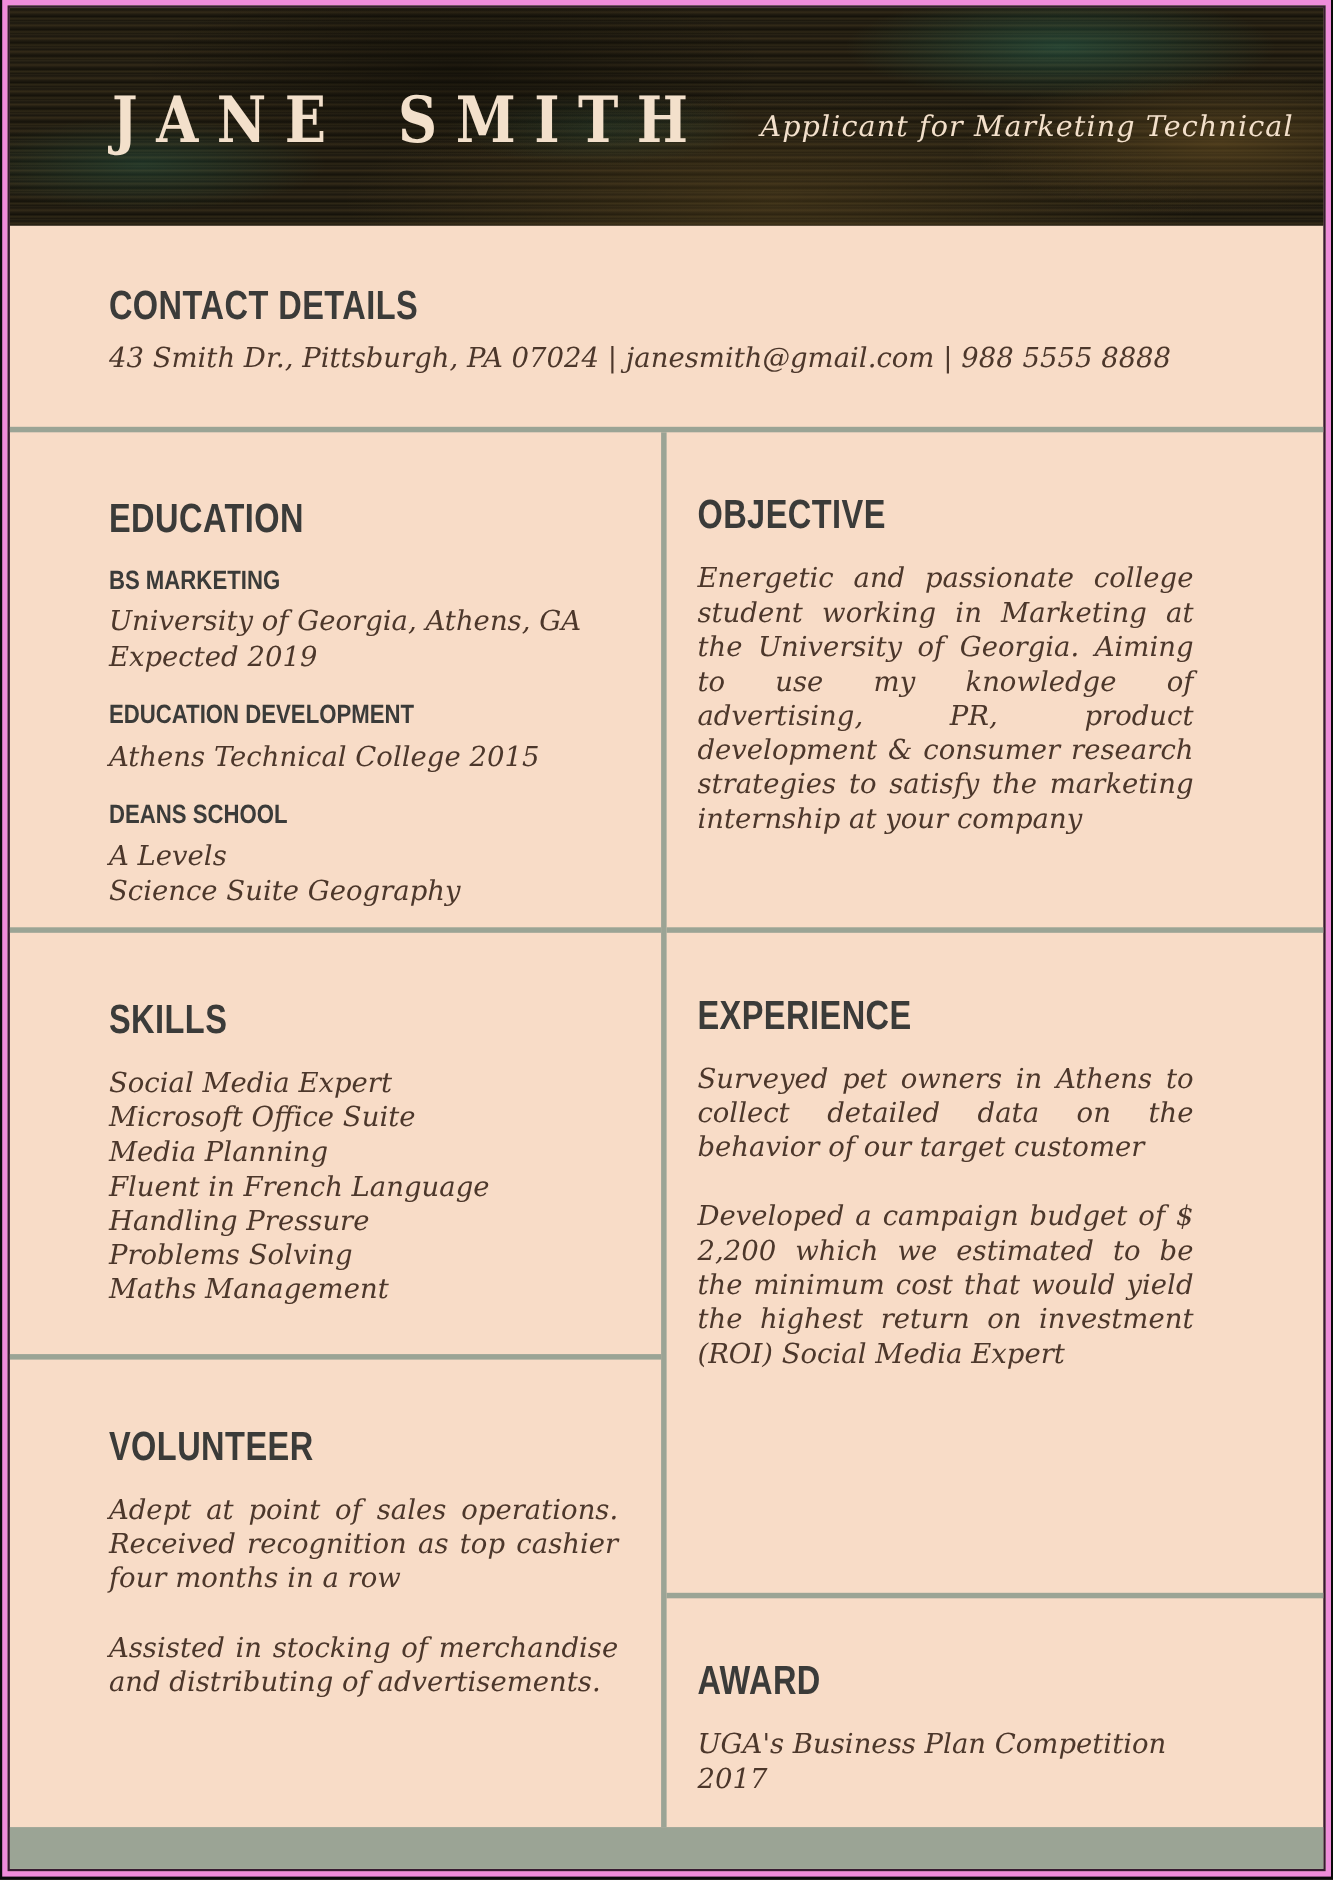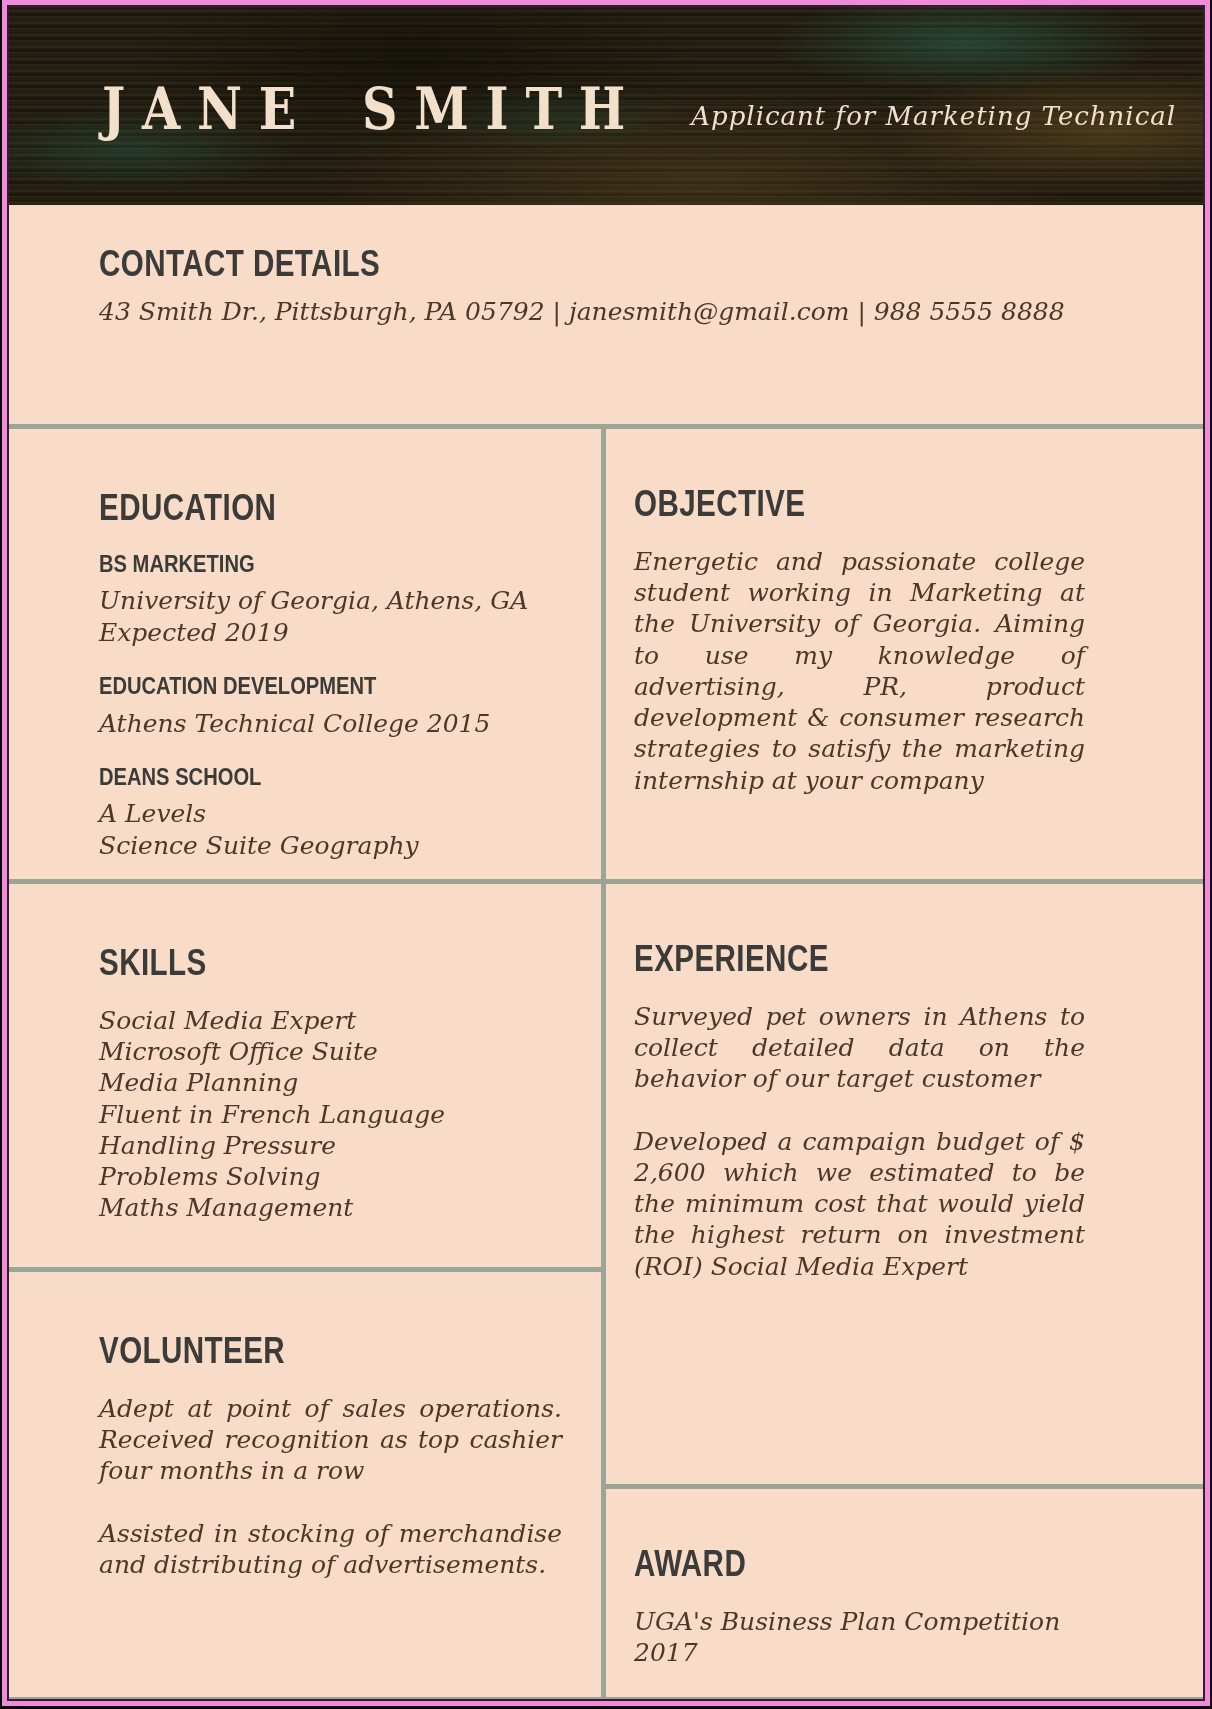--- a/index.html
+++ b/index.html
@@ -55,21 +55,21 @@
     transform:scaleX(.85);transform-origin:center;
     white-space:nowrap;
     padding-left:.34em; 
   }
   .banner-subtitle{
     margin-top:14px;
     font-style:italic;font-size:26px;letter-spacing:1px;
     color:var(--cream);
   }
   
-  .contact{height:219px;flex:0 0 auto;padding:40px 40px 0 90px}
+  .contact{height:183px;flex:0 0 auto;padding:54px 40px 0 90px}
   
   .h-section{
     font-family:"Liberation Sans", sans-serif;
     font-weight:bold;
     font-size:37px;line-height:1.05;
     letter-spacing:.5px;
     color:var(--ink);
     transform:scaleX(.80);transform-origin:left center;
     white-space:nowrap;
   }
@@ -113,21 +113,21 @@
 <div class="page">
   <div class="inner">
 
     <header class="wood">
       <div class="name">JANE SMITH</div>
       <div class="banner-subtitle">Applicant for Marketing Technical</div>
     </header>
 
     <section class="contact">
       <h2 class="h-section">CONTACT DETAILS</h2>
-      <p class="body-text">43 Smith Dr., Pittsburgh, PA 05792 | janesmith@gmail.com | 988 5555 8888</p>
+      <p class="body-text">43 Smith Dr., Pittsburgh, PA 07024 | janesmith@gmail.com | 988 5555 8888</p>
     </section>
 
     <div class="hdiv"></div>
 
     <div class="grid">
 
       <div class="col left">
 
         <section class="cell pad-l" style="height:450px">
           <h2 class="h-section">EDUCATION</h2>
@@ -177,21 +177,21 @@
         <section class="cell pad-r" style="height:450px">
           <h2 class="h-section">OBJECTIVE</h2>
           <p class="body-text just">Energetic and passionate college student working in Marketing at the University of Georgia. Aiming to use my knowledge of advertising, PR, product development &amp; consumer research strategies to satisfy the marketing internship at your company</p>
         </section>
 
         <div class="hdiv"></div>
 
         <section class="cell pad-r" style="height:600px">
           <h2 class="h-section">EXPERIENCE</h2>
           <p class="body-text just para">Surveyed pet owners in Athens to collect detailed data on the behavior of our target customer</p>
-          <p class="body-text just para">Developed a campaign budget of $ 2,600 which we estimated to be the minimum cost that would yield the highest return on investment (ROI) Social Media Expert</p>
+          <p class="body-text just para">Developed a campaign budget of $ 2,200 which we estimated to be the minimum cost that would yield the highest return on investment (ROI) Social Media Expert</p>
         </section>
 
         <div class="hdiv"></div>
 
         <section class="cell pad-r" style="height:208px">
           <h2 class="h-section">AWARD</h2>
           <div class="body-text">UGA's Business Plan Competition</div>
           <div class="body-text">2017</div>
         </section>
 

